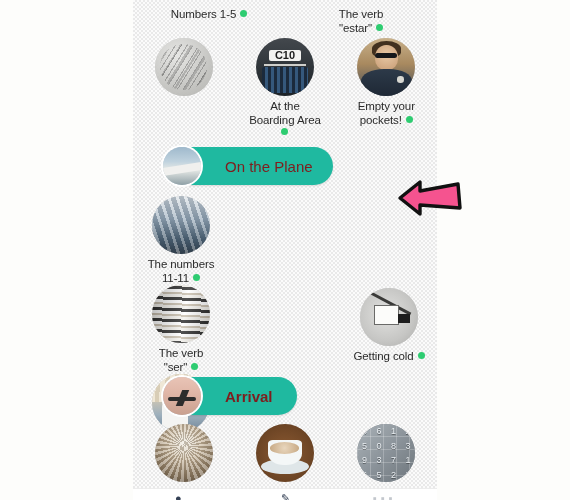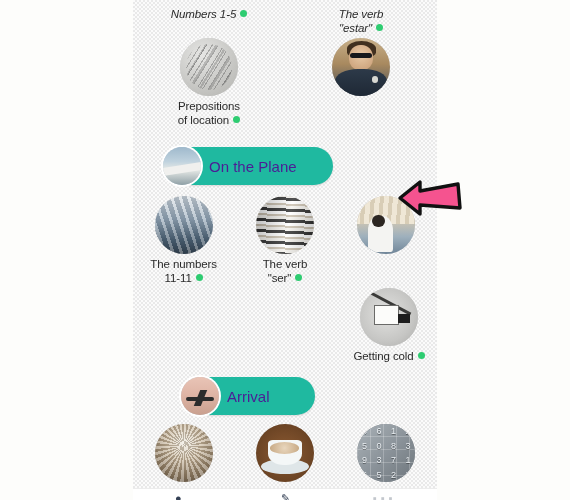--- a/index.html
+++ b/index.html
@@ -72,21 +72,20 @@
     font-size: 11.5px;
     line-height: 13.5px;
     color: #2b2b2b;
     text-align: center;
     margin-top: 4px;
     letter-spacing: -0.1px;
   }
   .tile.label-top .tile-label {
     margin-top: 0;
     margin-bottom: 5px;
-    font-style: italic;
   }
 
   .dot {
     display: inline-block;
     width: 7px;
     height: 7px;
     border-radius: 50%;
     background: #2ecc71;
     vertical-align: middle;
     margin-left: 4px;
@@ -115,23 +114,23 @@
     height: 38px;
     border-radius: 50%;
     overflow: hidden;
     flex: none;
     background: #b9cad6;
     box-shadow: 0 0 0 2px #ffffff;
     position: relative;
     z-index: 2;
   }
   .section-pill .pill-label {
-    color: #4c1d95;
+    color: #7f1d1d;
     font-size: 15px;
-    margin-left: 8px;
+    margin-left: 24px;
     white-space: nowrap;
   }
 
   
   #annotation-arrow {
     position: absolute;
     left: 394px;
     top: 178px;
     width: 70px;
     height: 40px;
@@ -376,50 +375,64 @@
       </div>
 
     </div>
 
     <div class="row" style="top:38px;">
 
       <div class="tile">
         <div class="thumb">
           <div class="art art-disc"></div>
         </div>
-        <div class="tile-label">
-          <span>Prepositions</span><br>
-          <span>of location</span><span class="dot" style="background: rgb(46, 204, 113);"></span>
-        </div>
-      </div>
-
+      </div>
+
+      <div class="tile">
+        <div class="thumb">
+          <div class="art art-gate">
+            <div class="sign">C10</div>
+            <div class="rail"></div>
+            <div class="seats"></div>
+          </div>
+        </div>
+        <div class="tile-label">
+          <span>At the</span><br>
+          <span>Boarding Area</span>
+          <span class="dot below" style="background: rgb(46, 204, 113);"></span>
+        </div>
+      </div>
 
       <div class="tile">
         <div class="thumb">
           <div class="art art-officer">
             <div class="hair"></div>
             <div class="face"></div>
             <div class="glasses"></div>
             <div class="uniform"></div>
             <div class="badge"></div>
           </div>
         </div>
+        <div class="tile-label">
+          <span>Empty your</span><br>
+          <span>pockets!</span><span class="dot" style="background: rgb(46, 204, 113);"></span>
+        </div>
       </div>
     </div>
 
     <div class="section-pill" style="left: 30px; top: 147px; width: 150px; background: rgb(31, 185, 160);">
       <div class="pill-thumb">
         <div class="art art-wing">
             <div class="wing"></div>
           </div>
       </div>
       <div class="pill-label">On the Plane</div>
     </div>
 
-    <div class="row" style="top:196px;">
+    <div class="row" style="top:196px;flex-direction:column;">
 
       <div class="tile">
         <div class="thumb">
           <div class="art art-cabin"></div>
         </div>
         <div class="tile-label">
           <span>The numbers</span><br>
           <span>11-11</span><span class="dot" style="background: rgb(46, 204, 113);"></span>
         </div>
       </div>
@@ -455,21 +468,21 @@
             <div class="dark"></div>
           </div>
         </div>
         <div class="tile-label">
           <span>Getting cold</span><span class="dot" style="background: rgb(46, 204, 113);"></span>
         </div>
       </div>
 
     </div>
 
-    <div class="section-pill" style="left: 48px; top: 377px; width: 114px; background: rgb(31, 185, 160);">
+    <div class="section-pill" style="left: 30px; top: 377px; width: 114px; background: rgb(31, 185, 160); font-weight: bold;">
       <div class="pill-thumb">
         <div class="art art-arrival">
             <div class="plane"></div>
           </div>
       </div>
       <div class="pill-label">Arrival</div>
     </div>
 
     <div class="row" style="top:424px;">
 

